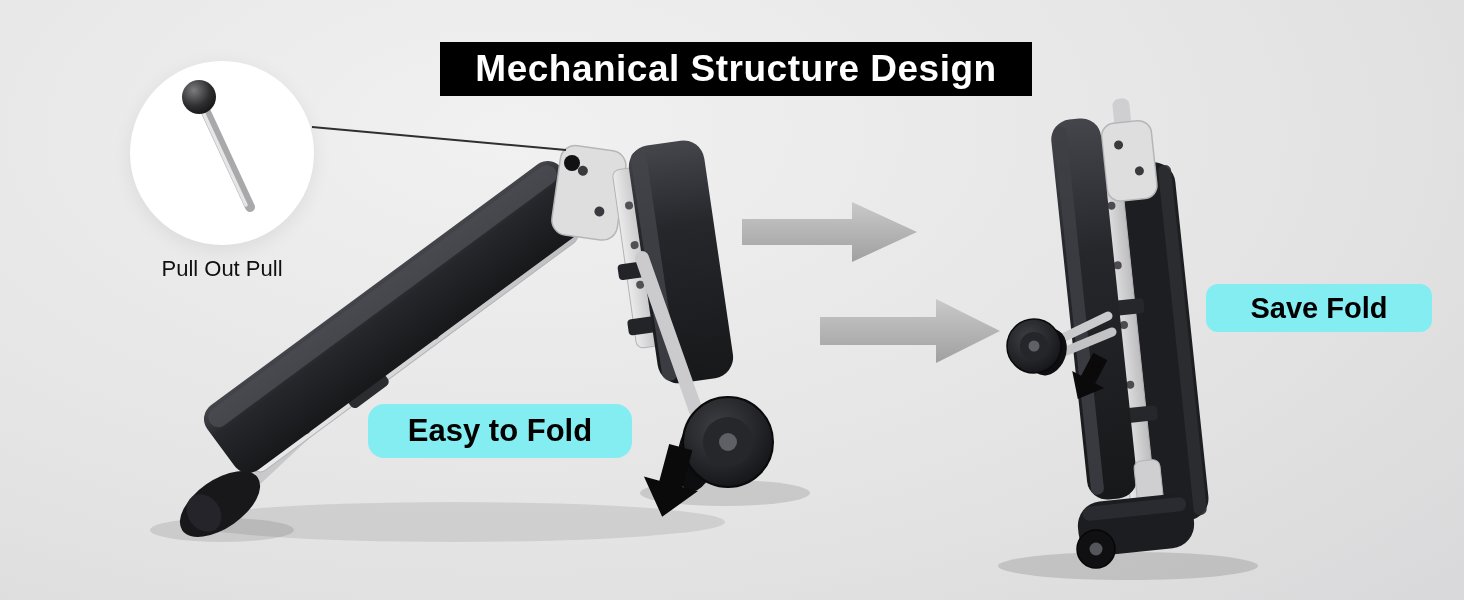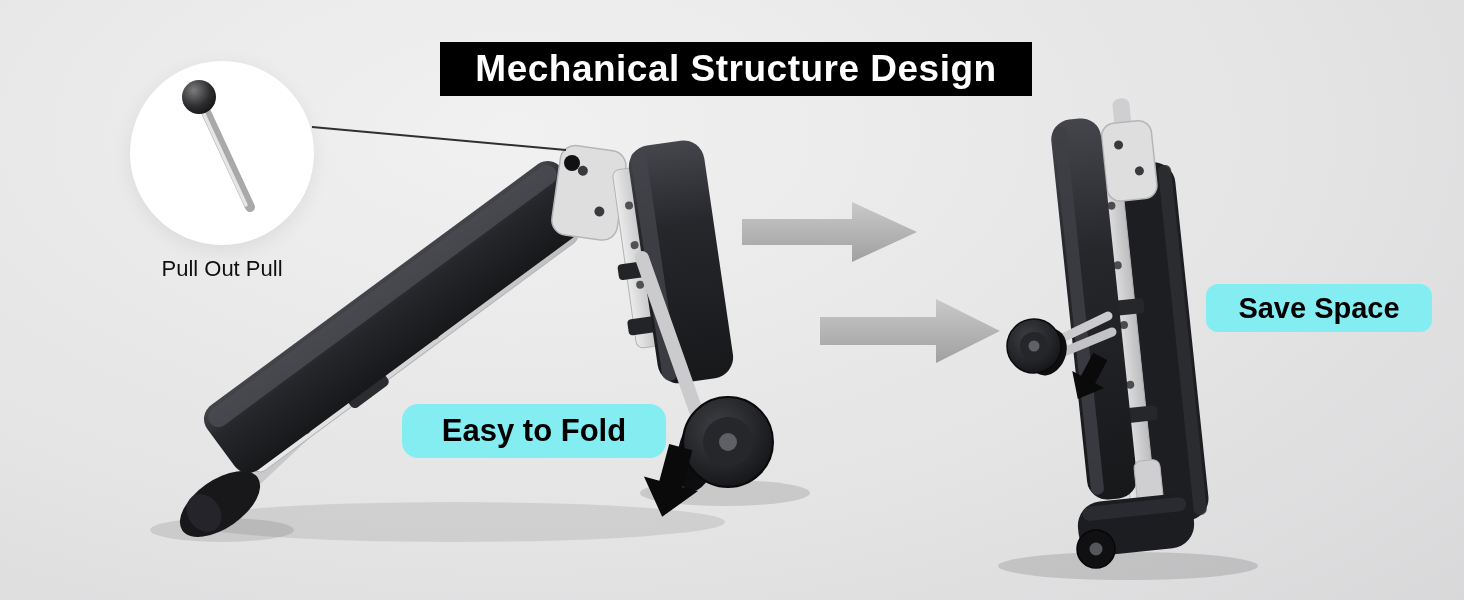--- a/index.html
+++ b/index.html
@@ -20,21 +20,21 @@
     font-size: 37px; font-weight: 800; letter-spacing: 0.5px; white-space: nowrap;
   }
   .bolt-label {
     position: absolute; left: 122px; top: 256px; width: 200px;
     text-align: center; font-size: 22px; color: #101010;
   }
   .badge {
     position: absolute; background: #84edf2; color: #000000; font-weight: 700;
     display: flex; align-items: center; justify-content: center; white-space: nowrap;
   }
-  .badge-easy { left: 368px; top: 404px; width: 264px; height: 54px; font-size: 31px; border-radius: 16px; margin-left: 34px; }
+  .badge-easy { left: 368px; top: 404px; width: 264px; height: 54px; font-size: 31px; border-radius: 16px; }
   .badge-save { left: 1206px; top: 284px; width: 226px; height: 48px; font-size: 29px; border-radius: 12px; }
 </style>
 </head>
 <body>
 
 <div class="stage">
 
   <div class="callout-circle"></div>
 
   <svg class="art" width="1464" height="600" viewBox="0 0 1464 600">
@@ -181,15 +181,15 @@
       <circle cx="1096" cy="549" r="6.5" fill="#55565c"></circle>
     </g>
   </svg>
 
   <div class="title-banner">Mechanical Structure Design</div>
 
   <div class="bolt-label">Pull Out Pull</div>
 
   <div class="badge badge-easy">Easy to Fold</div>
 
-  <div class="badge badge-save">Save Space</div>
+  <div class="badge badge-save">Save Fold</div>
 
 </div>
 
 </body></html>

